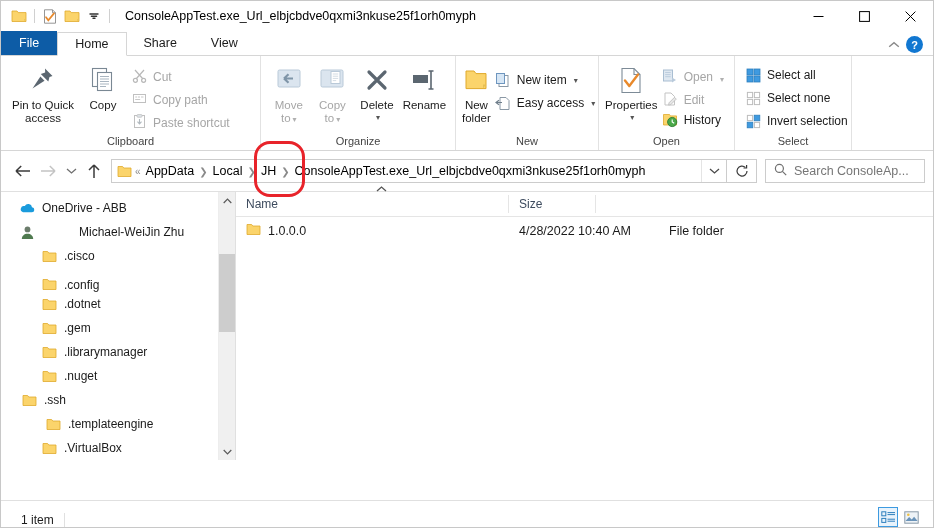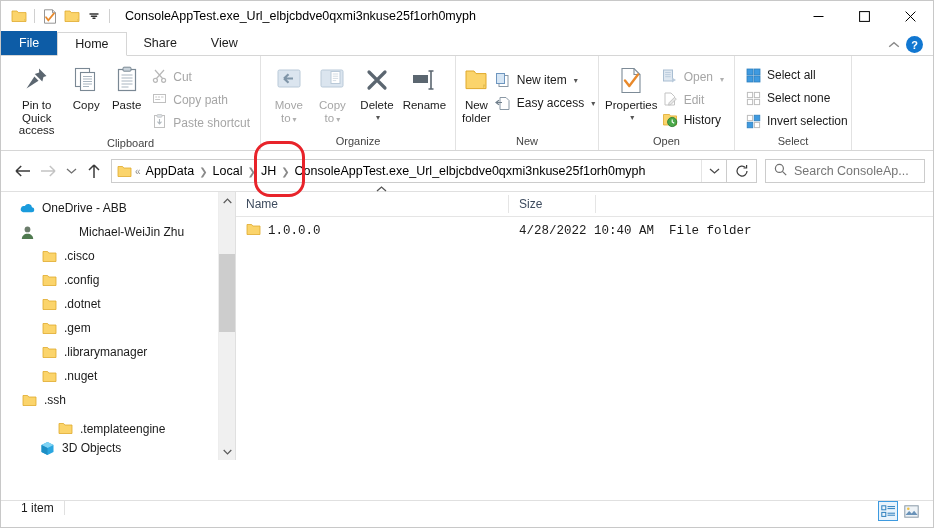--- a/index.html
+++ b/index.html
@@ -355,38 +355,37 @@
     top: -8px;
     font-size: 9px;
     color: #555;
   }
   .filerow {
     height: 28px;
     display: flex;
     align-items: center;
     font-size: 12.5px;
     color: #1b1b1b;
-    font-family: Liberation Mono, monospace;
   }
   .cell {
     padding-left: 10px;
     box-sizing: border-box;
     display: flex;
     align-items: center;
     gap: 7px;
     white-space: nowrap;
     overflow: hidden;
   }
 
   
   .statusbar {
     height: 26px;
     border-top: 1px solid #e0e0e0;
     display: flex;
-    align-items: flex-start;
+    align-items: flex-end;
     background: #fff;
     flex: 0 0 26px;
     padding: 0 6px;
     margin-top: 40px;
   }
   .status-text {
     font-size: 12px;
     color: #1b1b1b;
     padding-left: 14px;
     padding-right: 10px;
@@ -508,30 +507,20 @@
         </div>
         <div class="bigbtn" style="width:48px;">
           <span class="ico">
             <svg width="26" height="28" viewBox="0 0 26 28">
               <rect x="2.5" y="2.5" width="14" height="18" fill="#fff" stroke="#7a8894" stroke-width="1.1"></rect>
               <rect x="7.5" y="6.5" width="14" height="18" fill="#fff" stroke="#7a8894" stroke-width="1.1"></rect>
               <path d="M10 10.5h9M10 13h9M10 15.5h9M10 18h9M10 20.5h6" stroke="#9fadb9" stroke-width="0.9"></path>
             </svg>
           </span>
           <span>Copy</span>
-        </div>
-        <div class="bigbtn" style="width:50px;">
-          <span class="ico">
-            <svg width="24" height="28" viewBox="0 0 24 28">
-              <rect x="3.5" y="3.5" width="17" height="21" fill="#fff" stroke="#7a8894" stroke-width="1.2"></rect>
-              <rect x="8" y="1.2" width="8" height="4" rx="1" fill="#c8d2da" stroke="#7a8894" stroke-width="1"></rect>
-              <path d="M6.5 9h11M6.5 12h11M6.5 15h11M6.5 18h11M6.5 21h7" stroke="#9fadb9" stroke-width="0.9"></path>
-            </svg>
-          </span>
-          <span>Paste</span>
         </div>
         <div class="smallcol">
           <div class="smallbtn dim">
             <span class="ico">
               <svg width="15" height="15" viewBox="0 0 15 15">
                 <path d="M3 2l8 9M12 2l-8 9" stroke="#b8b8b8" stroke-width="1.2" fill="none"></path>
                 <circle cx="3.4" cy="12.3" r="2" fill="none" stroke="#b8b8b8" stroke-width="1.2"></circle>
                 <circle cx="11.6" cy="12.3" r="2" fill="none" stroke="#b8b8b8" stroke-width="1.2"></circle>
               </svg>
             </span>
@@ -825,83 +814,91 @@
 
         <div class="navitem" style="padding-left:40px;">
           <span class="ico">
             <svg width="15" height="13" viewBox="0 0 15 13">
                 <path d="M1 1.5h4.6L6.8 3H14v8.5H1z" fill="#fbd46b" stroke="#e0a92c" stroke-width="0.8"></path>
               </svg>
           </span>
           <span>.cisco</span>
         </div>
 
+        <div class="navitem" style="padding-left:40px;align-items:flex-end;">
+          <span class="ico">
+            <svg width="15" height="13" viewBox="0 0 15 13">
+                <path d="M1 1.5h4.6L6.8 3H14v8.5H1z" fill="#fbd46b" stroke="#e0a92c" stroke-width="0.8"></path>
+              </svg>
+          </span>
+          <span>.config</span>
+        </div>
+
         <div class="navitem" style="padding-left:40px;">
           <span class="ico">
             <svg width="15" height="13" viewBox="0 0 15 13">
                 <path d="M1 1.5h4.6L6.8 3H14v8.5H1z" fill="#fbd46b" stroke="#e0a92c" stroke-width="0.8"></path>
               </svg>
           </span>
-          <span>.config</span>
+          <span>.dotnet</span>
         </div>
 
         <div class="navitem" style="padding-left:40px;">
           <span class="ico">
             <svg width="15" height="13" viewBox="0 0 15 13">
                 <path d="M1 1.5h4.6L6.8 3H14v8.5H1z" fill="#fbd46b" stroke="#e0a92c" stroke-width="0.8"></path>
               </svg>
           </span>
-          <span>.dotnet</span>
+          <span>.gem</span>
         </div>
 
         <div class="navitem" style="padding-left:40px;">
           <span class="ico">
             <svg width="15" height="13" viewBox="0 0 15 13">
                 <path d="M1 1.5h4.6L6.8 3H14v8.5H1z" fill="#fbd46b" stroke="#e0a92c" stroke-width="0.8"></path>
               </svg>
           </span>
-          <span>.gem</span>
+          <span>.librarymanager</span>
         </div>
 
         <div class="navitem" style="padding-left:40px;">
           <span class="ico">
             <svg width="15" height="13" viewBox="0 0 15 13">
                 <path d="M1 1.5h4.6L6.8 3H14v8.5H1z" fill="#fbd46b" stroke="#e0a92c" stroke-width="0.8"></path>
               </svg>
           </span>
-          <span>.librarymanager</span>
+          <span>.nuget</span>
+        </div>
+
+        <div class="navitem" style="padding-left:20px;">
+          <span class="ico">
+            <svg width="15" height="13" viewBox="0 0 15 13">
+                <path d="M1 1.5h4.6L6.8 3H14v8.5H1z" fill="#fbd46b" stroke="#e0a92c" stroke-width="0.8"></path>
+              </svg>
+          </span>
+          <span>.ssh</span>
+        </div>
+
+        <div class="navitem" style="padding-left:44px;">
+          <span class="ico">
+            <svg width="15" height="13" viewBox="0 0 15 13">
+                <path d="M1 1.5h4.6L6.8 3H14v8.5H1z" fill="#fbd46b" stroke="#e0a92c" stroke-width="0.8"></path>
+              </svg>
+          </span>
+          <span>.templateengine</span>
         </div>
 
         <div class="navitem" style="padding-left:40px;">
           <span class="ico">
             <svg width="15" height="13" viewBox="0 0 15 13">
                 <path d="M1 1.5h4.6L6.8 3H14v8.5H1z" fill="#fbd46b" stroke="#e0a92c" stroke-width="0.8"></path>
               </svg>
           </span>
-          <span>.nuget</span>
-        </div>
-
-        <div class="navitem" style="padding-left:20px;">
-          <span class="ico">
-            <svg width="15" height="13" viewBox="0 0 15 13">
-                <path d="M1 1.5h4.6L6.8 3H14v8.5H1z" fill="#fbd46b" stroke="#e0a92c" stroke-width="0.8"></path>
-              </svg>
-          </span>
-          <span>.ssh</span>
-        </div>
-
-        <div class="navitem" style="padding-left:56px;align-items:flex-end;">
-          <span class="ico">
-            <svg width="15" height="13" viewBox="0 0 15 13">
-                <path d="M1 1.5h4.6L6.8 3H14v8.5H1z" fill="#fbd46b" stroke="#e0a92c" stroke-width="0.8"></path>
-              </svg>
-          </span>
-          <span>.templateengine</span>
-        </div>
-
+          <span>.VirtualBox</span>
+        </div>
 
         <div class="navitem" style="padding-left:38px;">
           <span class="ico">
             <svg width="15" height="15" viewBox="0 0 15 15">
               <path d="M7.5 1l6 3v7l-6 3-6-3V4z" fill="#2aa6e0"></path>
               <path d="M7.5 1l6 3-6 3-6-3z" fill="#7fd3f4"></path>
               <path d="M7.5 7v7l-6-3V4z" fill="#1d8ec4"></path>
             </svg>
           </span>
           <span>3D Objects</span>

